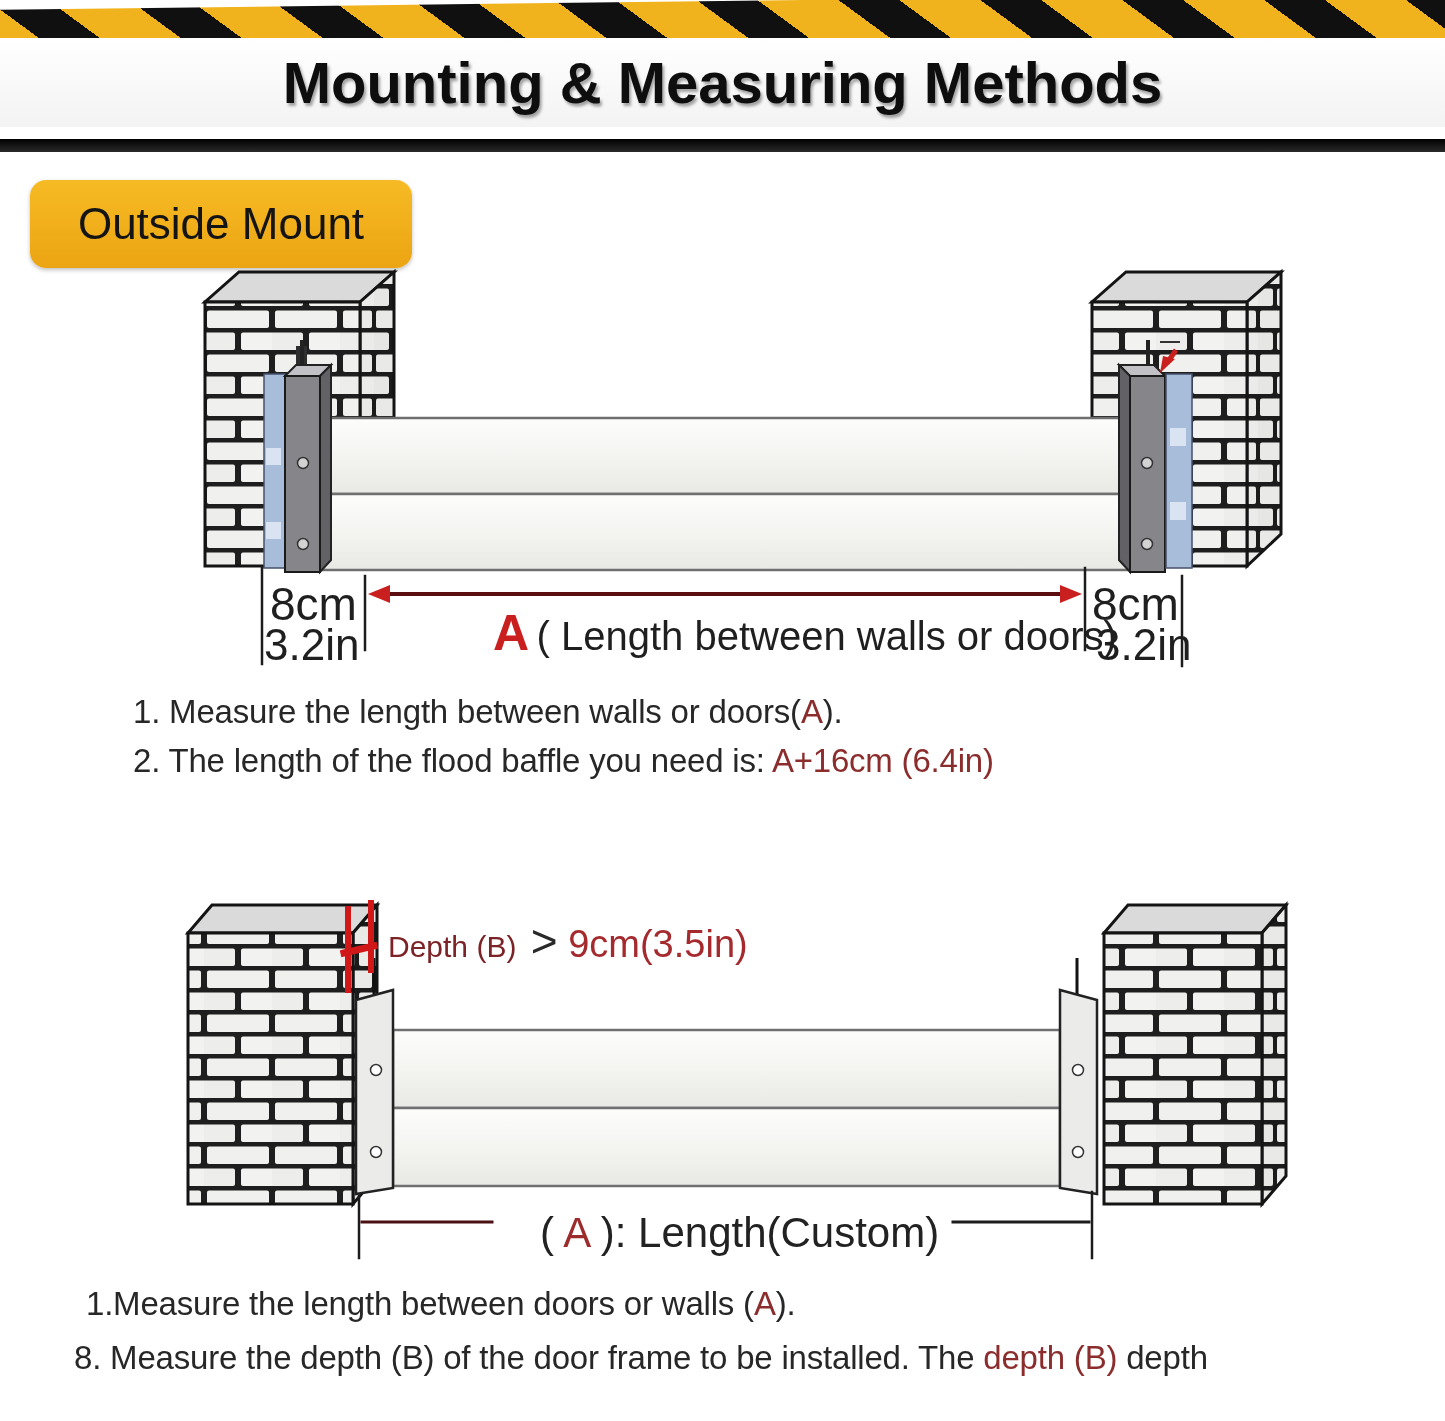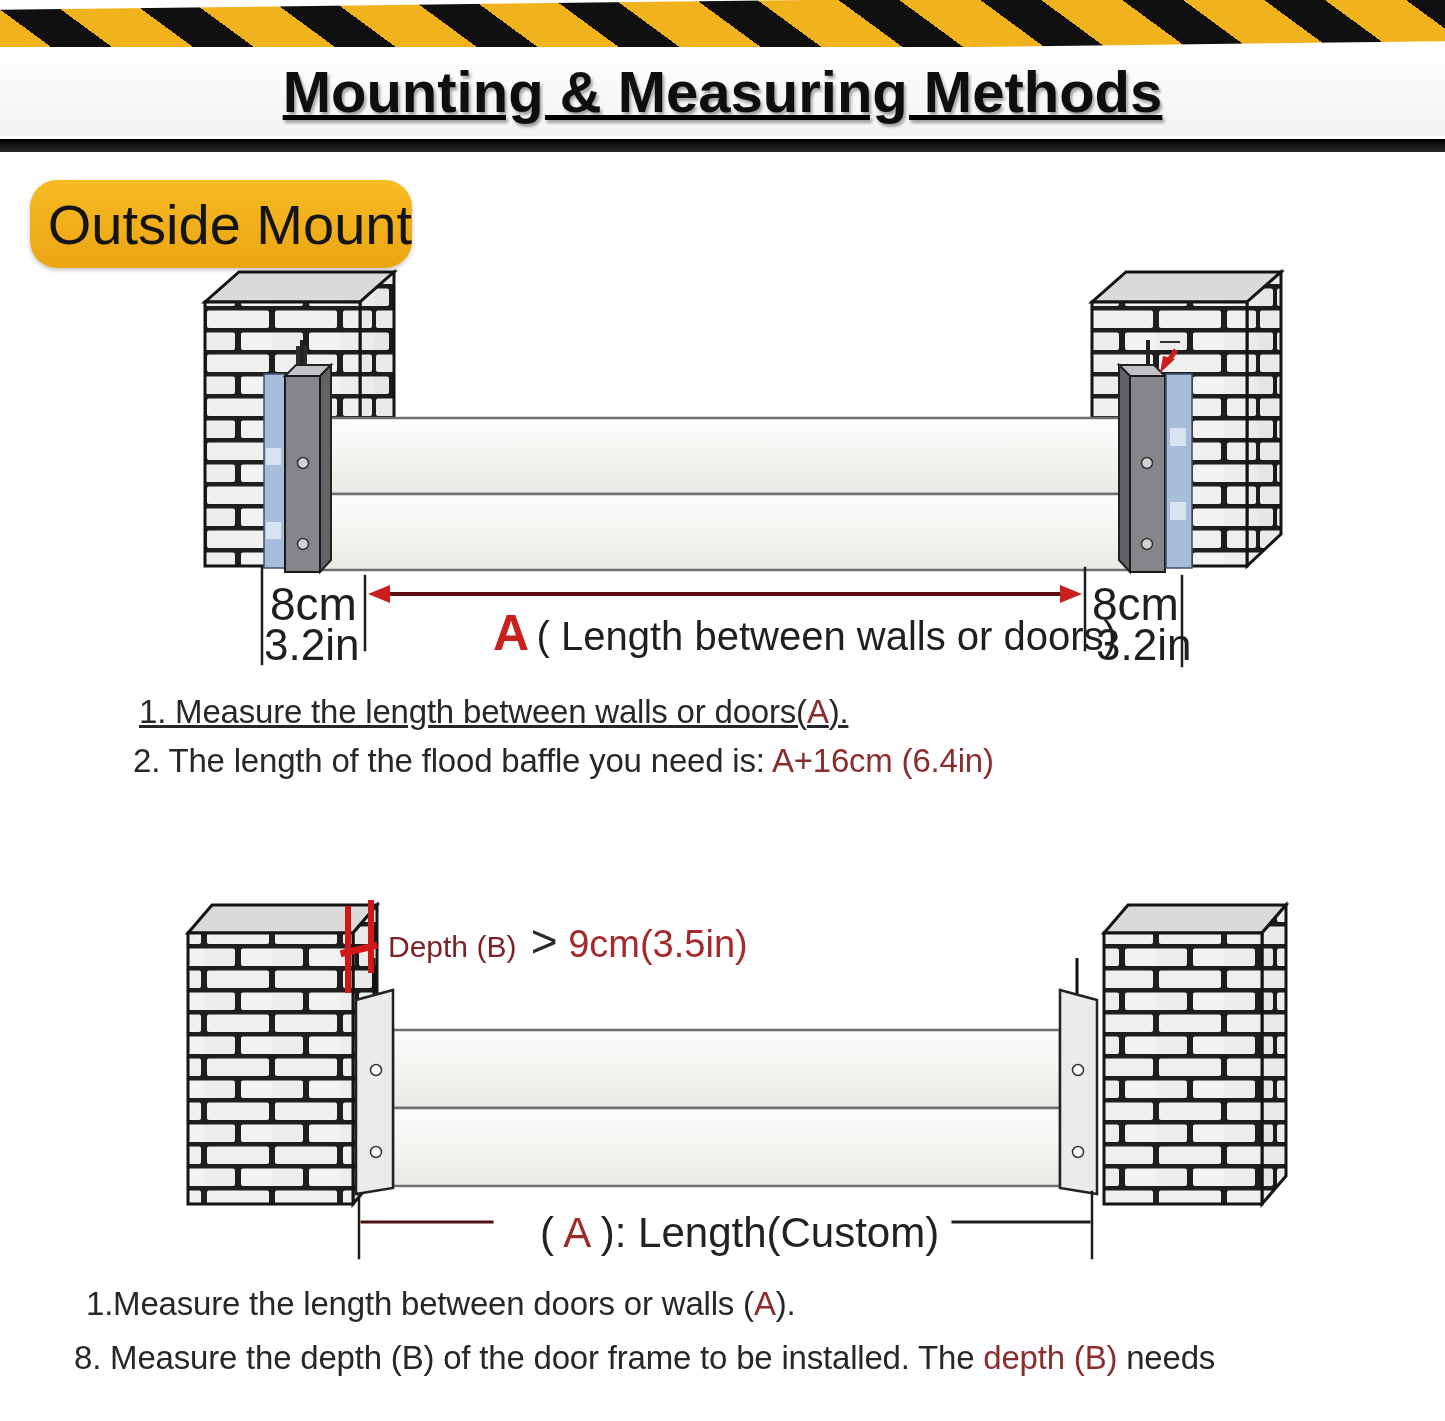--- a/index.html
+++ b/index.html
@@ -7,50 +7,49 @@
     position:relative; width:1445px; height:1421px; overflow:hidden;
     background:#ffffff; font-family:"Liberation Sans", sans-serif;
   }
   
   .hazard {
     position:absolute; left:-14px; right:-14px; top:1px; height:49px;
     background:repeating-linear-gradient(37deg,#f0b31d 0 48px,#101010 48px 84px);
     transform:rotate(-0.7deg);
   }
   .title-row {
-    position:absolute; top:47px; left:0; right:0; height:89px;
+    position:absolute; top:38px; left:0; right:0; height:89px;
     display:flex; align-items:center; justify-content:center;
     background:linear-gradient(#ffffff,#f3f3f3);
-    text-decoration:underline;
   }
   .title {
     font-size:58px; font-weight:bold; color:#0e0e0e;
     text-shadow:2px 3px 3px rgba(0,0,0,0.35); white-space:nowrap;
   }
   .divider { position:absolute; top:139px; left:0; right:0; height:13px;
     background:linear-gradient(#000000,#2a2a2a); }
   
   .badge {
-    position:absolute; display:flex; align-items:center; justify-content:flex-end;
-    background:linear-gradient(#f6bb24,#eca413); border-radius:27px;
-    font-size:56px; color:#141414; box-shadow:0 2px 4px rgba(0,0,0,0.25);
+    position:absolute; display:flex; align-items:center; justify-content:center;
+    background:linear-gradient(#f6bb24,#eca413); border-radius:16px;
+    font-size:44px; color:#141414; box-shadow:0 2px 4px rgba(0,0,0,0.25);
     white-space:nowrap;
   }
   #badge-outside { left:30px; top:180px; width:382px; height:88px; }
   #badge-inside  { left:30px; top:812px; width:375px; height:88px; }
   
   .scene { position:absolute; left:0; }
   #outside-scene { top:258px; }
   #inside-scene  { top:898px; }
   
   .step {
     position:absolute; margin:0; font-size:33px; color:#272727;
     letter-spacing:-0.2px; line-height:1.24;
   }
-  #o-step1 { left:139px; top:692px;text-decoration:underline; }
+  #o-step1 { left:133px; top:692px; }
   #o-step2 { left:133px; top:741px; }
   #i-step1 { left:86px;  top:1284px; }
   #i-step2 { left:58px;  top:1338px; width:1378px; text-indent:16px; }
   .em { color:#8b2d2d; }
 </style>
 </head>
 <body>
 
 <div class="page">
 
@@ -212,15 +211,15 @@
       <line x1="953" y1="1222" x2="1089" y2="1222" stroke="#1c1c1c" stroke-width="3"></line>
     </g>
     <text x="540" y="1247" font-size="42">
       <tspan fill="#222222">(</tspan>
       <tspan fill="#9c2c2c">A</tspan>
       <tspan fill="#222222">): Length(Custom)</tspan>
     </text>
   </svg>
 
   <p class="step" id="i-step1"><span>1.Measure the length between doors or walls (</span><span class="em">A</span><span>).</span></p>
-  <p class="step" id="i-step2"><span>8. Measure the depth (B) of the door frame to be installed. The </span><span class="em">depth (B)</span><span> needs</span><br></p>
+  <p class="step" id="i-step2"><span>8. Measure the depth (B) of the door frame to be installed. The </span><span class="em">depth (B)</span><span> depth</span><br></p>
 
 </div>
 
 </body></html>

